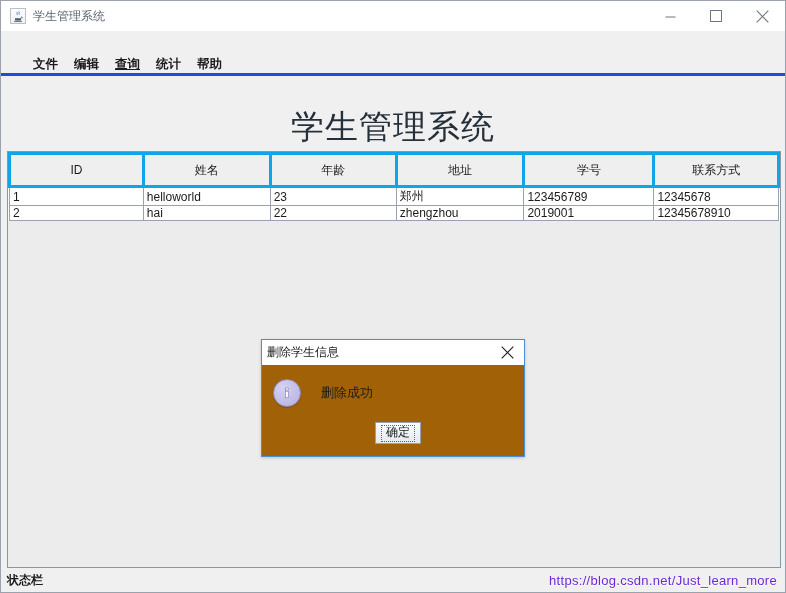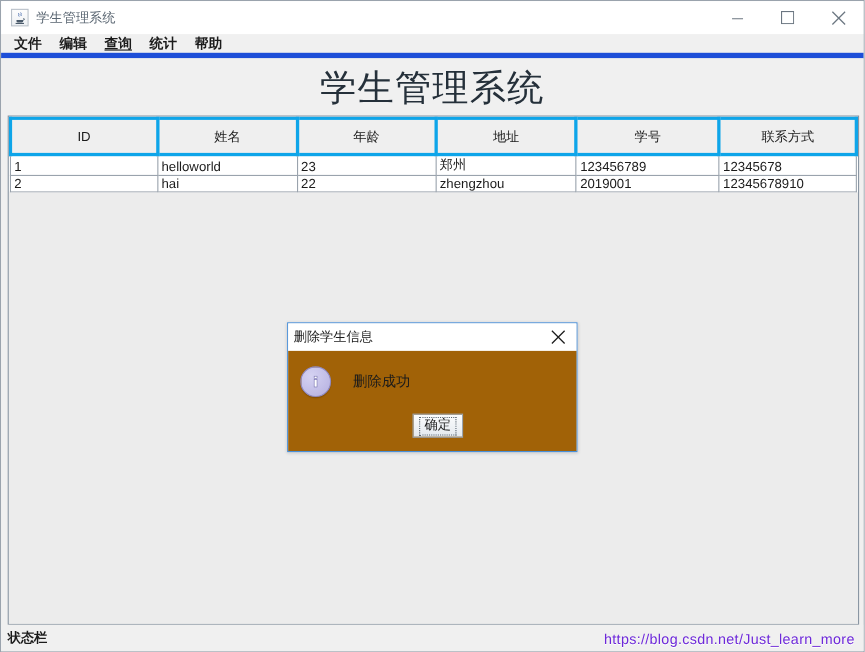--- a/index.html
+++ b/index.html
@@ -19,20 +19,21 @@
   #app-window {
     position: absolute;
     left: 0; top: 0;
     width: 786px;
     height: 593px;
     background: #f0f0f0;
     border: 1px solid #9aa3ad;
     box-sizing: border-box;
     display: flex;
     flex-direction: column;
+    gap: 23px;
   }
 
   
   .titlebar {
     height: 30px;
     min-height: 30px;
     background: #ffffff;
     display: flex;
     align-items: center;
     position: relative;
@@ -74,22 +75,22 @@
   }
   .wc-btn svg { display: block; }
 
   
   .menubar {
     height: 22px;
     min-height: 22px;
     background: #f0f0f0;
     display: flex;
     align-items: center;
-    padding-left: 4px;
-    border-bottom: 5px solid #1d4ed8;
+    padding-left: 24px;
+    border-bottom: 3px solid #1d4ed8;
     box-sizing: border-box;
   }
   .menu-item {
     font-size: 12.5px;
     font-weight: bold;
     color: #1b1b1b;
     padding: 0 8px;
     line-height: 20px;
     white-space: nowrap;
   }

